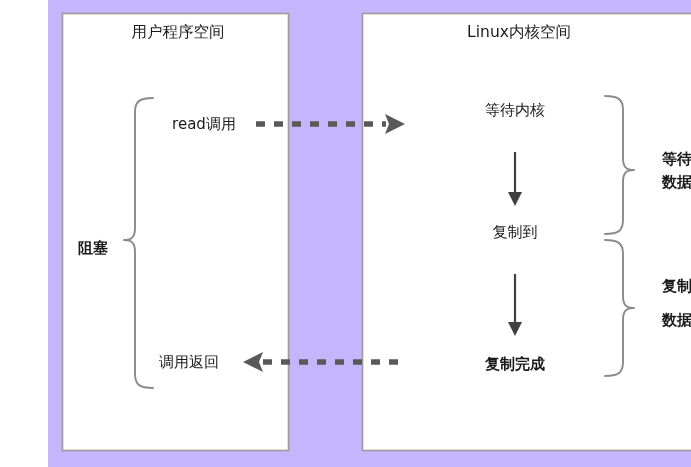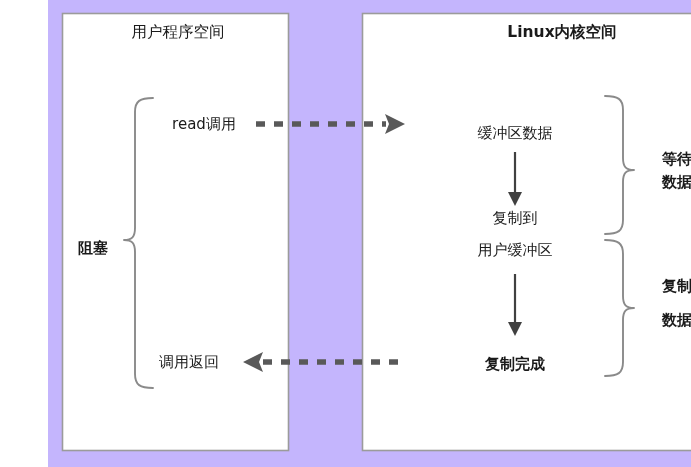--- a/index.html
+++ b/index.html
@@ -81,34 +81,33 @@
     <line x1="467" y1="152" x2="467" y2="193" stroke="#404040" stroke-width="2.2"></line>
     <polygon points="460,192 474,192 467,206" fill="#404040"></polygon>
 
     <line x1="467" y1="274" x2="467" y2="323" stroke="#404040" stroke-width="2.2"></line>
     <polygon points="460,322 474,322 467,336" fill="#404040"></polygon>
 
   </svg>
 
   <div class="lbl title centered" style="left:130px; top:32px;">用户程序空间</div>
 
-  <div class="lbl title centered" style="left:514px; top:32px;font-weight:bold;">Linux内核空间</div>
+  <div class="lbl title centered" style="left:471px; top:32px;">Linux内核空间</div>
 
   <div class="lbl brace-lbl centered" style="left:45px; top:248px;">阻塞</div>
 
   <div class="lbl brace-lbl centered" style="left:629px; top:159px;">等待</div>
   <div class="lbl brace-lbl centered" style="left:629px; top:182px;">数据</div>
 
   <div class="lbl brace-lbl centered" style="left:629px; top:286px;">复制</div>
   <div class="lbl brace-lbl centered" style="left:629px; top:320px;">数据</div>
 
   <div class="lbl flow-lbl centered" style="left:156px; top:124px;">read调用</div>
 
   <div class="lbl flow-lbl centered" style="left:141px; top:362px;text-align:right;">调用返回</div>
 
-  <div class="lbl two-line centered" style="left:467px; top:133px;">缓冲区数据</div>
+  <div class="lbl two-line centered" style="left:467px; top:110px;">等待内核</div>
 
-  <div class="lbl two-line centered" style="left:467px; top:218px;">复制到</div>
-  <div class="lbl two-line centered" style="left:467px; top:250px;">用户缓冲区</div>
+  <div class="lbl two-line centered" style="left:467px; top:232px;">复制到</div>
 
   <div class="lbl centered" style="left:467px; top:364px;font-weight:bold;">复制完成</div>
 
 </div>
 
 </body></html>

